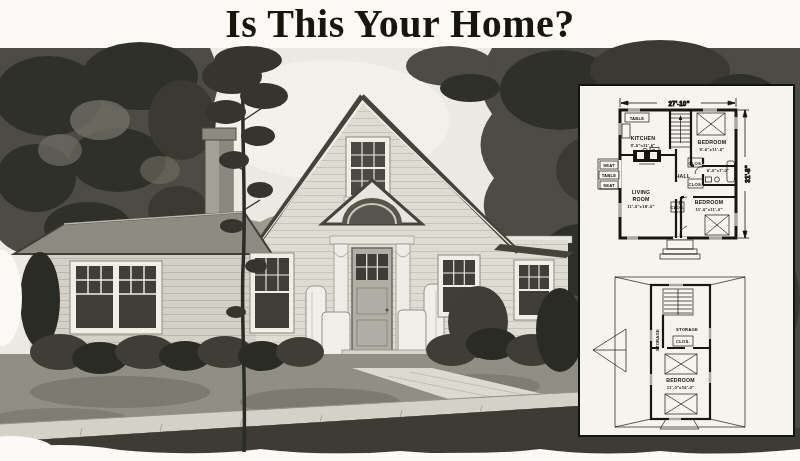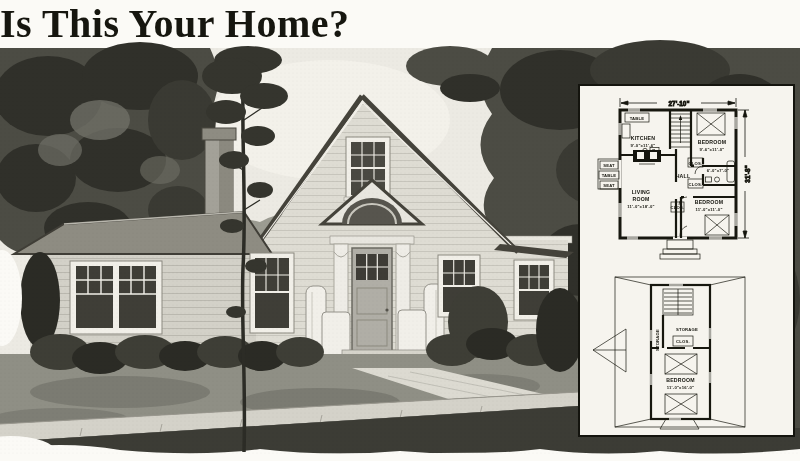--- a/index.html
+++ b/index.html
@@ -1,18 +1,18 @@
 <!DOCTYPE html>
 <html><head>
 <meta charset="utf-8">
 <style>
   html,body{margin:0;padding:0;background:#e9e7e0;}
   .page{position:relative;width:800px;height:461px;background:#fbfaf6;overflow:hidden;
         font-family:"Liberation Sans",sans-serif;}
-  .title{position:absolute;top:0;left:0;width:100%;margin:0;
+  .title{position:absolute;top:0;left:0;width:100%;margin:0;text-align:center;
          font-family:"Liberation Serif",serif;font-weight:700;font-size:40px;
          letter-spacing:.5px;color:#16160f;line-height:48px;}
   .art{position:absolute;left:0;top:0;width:800px;height:461px;z-index:1;}
   .plan-panel{position:absolute;left:578px;top:84px;width:217px;height:353px;
         box-sizing:border-box;background:#f6f4ee;border:2px solid #14140e;z-index:3;
         padding:1px 0 0 1px;}
   .plan-panel svg{display:block;}
   
   .wall{fill:none;stroke:#17170f;stroke-width:3;}
   .wall2{fill:none;stroke:#17170f;stroke-width:2.2;}

